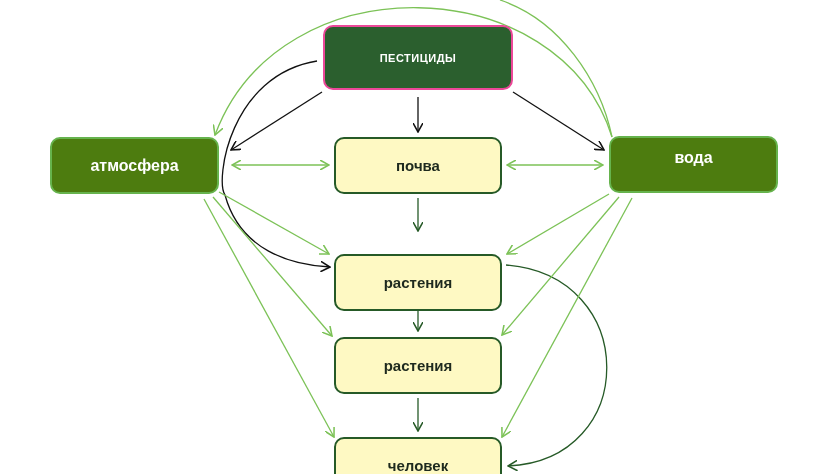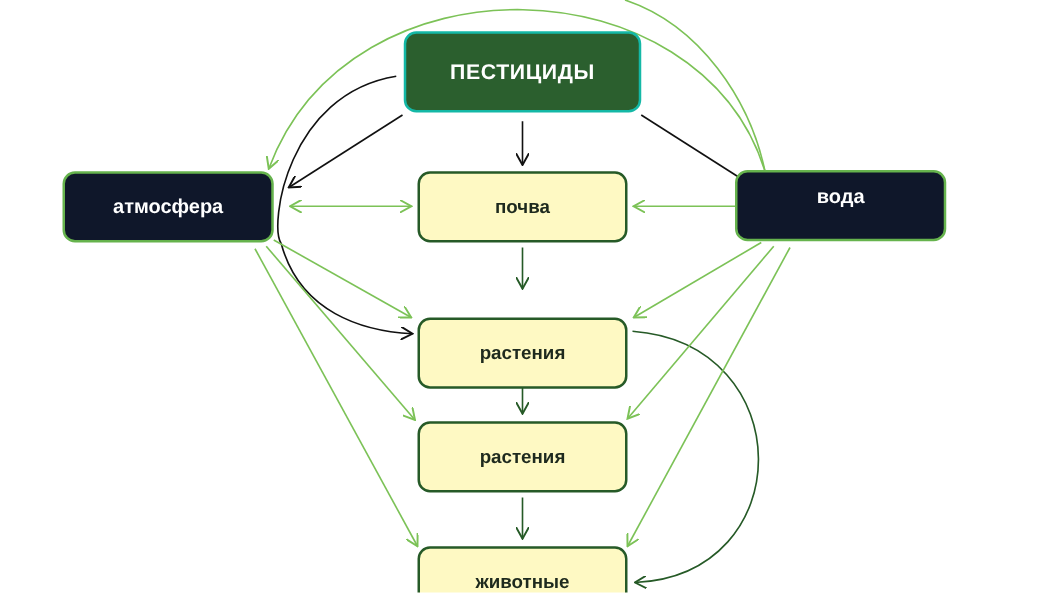--- a/index.html
+++ b/index.html
@@ -1,23 +1,23 @@
 <!DOCTYPE html>
 <html><head>
 <meta charset="utf-8">
 <style>
   html, body { margin:0; padding:0; background:#ffffff; }
   body { width:833px; height:474px; position:relative; overflow:hidden; font-family:"Liberation Sans", sans-serif; }
   svg.links { position:absolute; left:0; top:0; }
   .node { position:absolute; box-sizing:border-box; display:flex; align-items:center; justify-content:center; border-radius:10px; font-weight:bold; }
-  .top { left:323px; top:25px; width:190px; height:65px; background:#2b5f2e; border:2px solid #14b8a6; color:#fff; font-size:17px; letter-spacing:0.5px; }
-  .side { background:#0f172a; border:2px solid #66b34d; color:#fff; font-size:16px; font-weight:normal; }
+  .top { left:323px; top:25px; width:190px; height:65px; background:#2b5f2e; border:2px solid #ec4899; color:#fff; font-size:11px; letter-spacing:0.5px; }
+  .side { background:#4d7c0f; border:2px solid #66b34d; color:#fff; font-size:16px; font-weight:normal; }
   .side span { font-weight:bold; }
   .atm { left:50px; top:137px; width:169px; height:57px; }
-  .water { left:588px; top:136px; width:169px; height:57px; padding-bottom:14px; }
+  .water { left:609px; top:136px; width:169px; height:57px; padding-bottom:14px; }
   .mid { left:334px; width:168px; height:57px; background:#fef9c3; border:2px solid #265a27; color:#1e2a1e; font-size:15px; }
 </style>
 </head>
 <body>
 
 <svg class="links" width="833" height="474">
   <defs>
     <marker id="mk-black" viewBox="0 0 10 10" refX="9" refY="5" markerWidth="8" markerHeight="8" orient="auto-start-reverse">
       <path d="M0,0 L9,5 L0,10" fill="none" stroke="#111" stroke-width="1.5"></path>
     </marker>
@@ -68,14 +68,14 @@
 <div class="node mid" style="top:137px">
     <span>почва</span>
   </div>
 <div class="node mid" style="top:254px">
     <span>растения</span>
   </div>
 <div class="node mid" style="top:337px">
     <span>растения</span>
   </div>
 <div class="node mid" style="top:437px">
-    <span>животные</span>
+    <span>человек</span>
   </div>
 
 </body></html>

